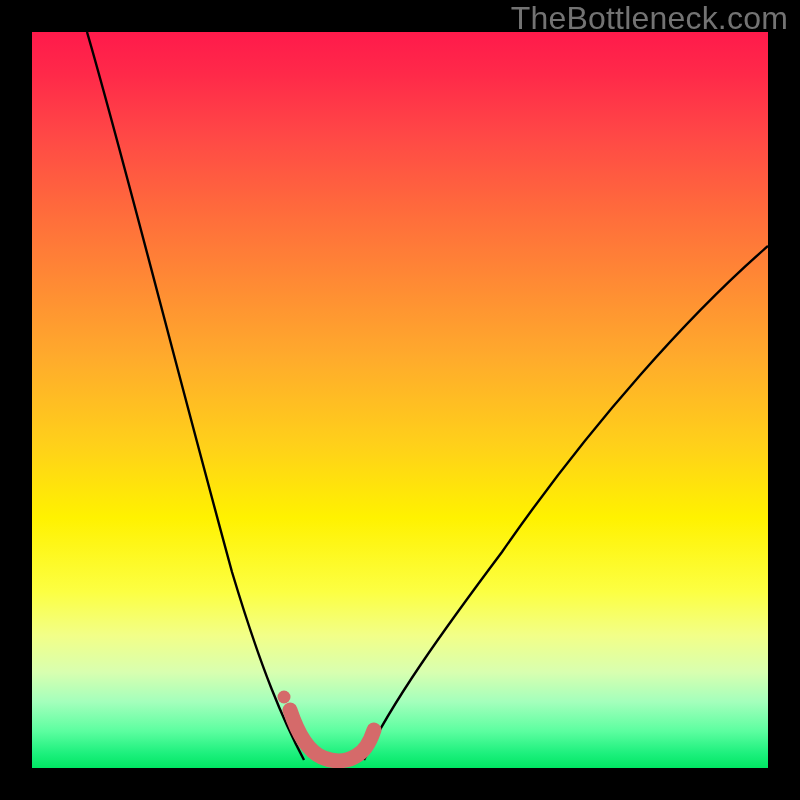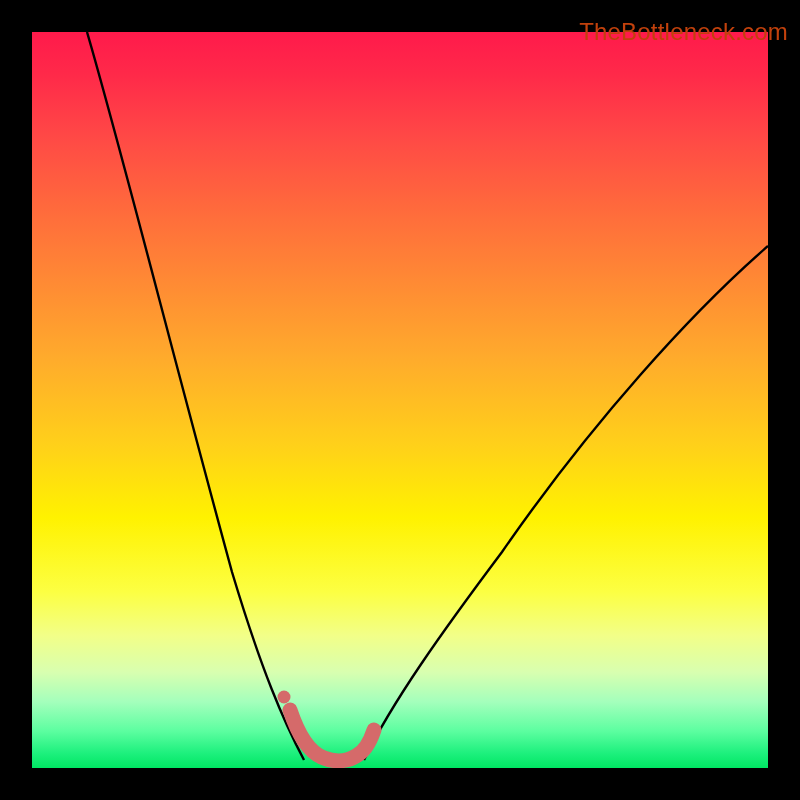--- a/index.html
+++ b/index.html
@@ -5,26 +5,26 @@
   * { margin: 0; padding: 0; box-sizing: border-box; }
   html, body { width: 800px; height: 800px; overflow: hidden; background: #000; }
   .frame {
     position: relative;
     width: 800px;
     height: 800px;
     background: #000;
   }
   .watermark {
     position: absolute;
-    top: 18px;
+    top: 0;
     right: 12px;
     font-family: Arial, Helvetica, sans-serif;
-    font-size: 24px;
+    font-size: 32px;
     font-weight: 500;
-    color: #c2410c;
+    color: #737373;
     letter-spacing: 0.2px;
     z-index: 10;
   }
   .plot-area {
     position: absolute;
     left: 32px;
     top: 32px;
     width: 736px;
     height: 736px;
     overflow: hidden;

